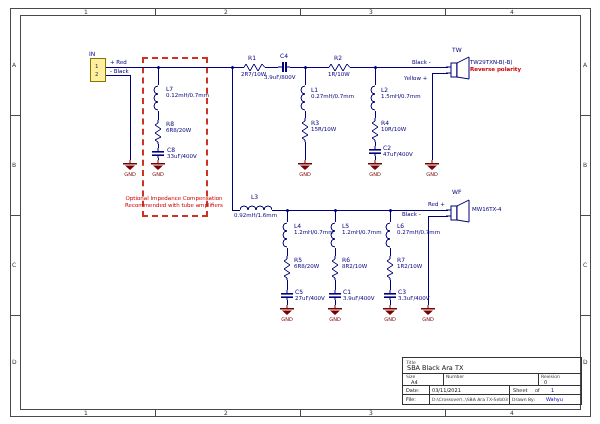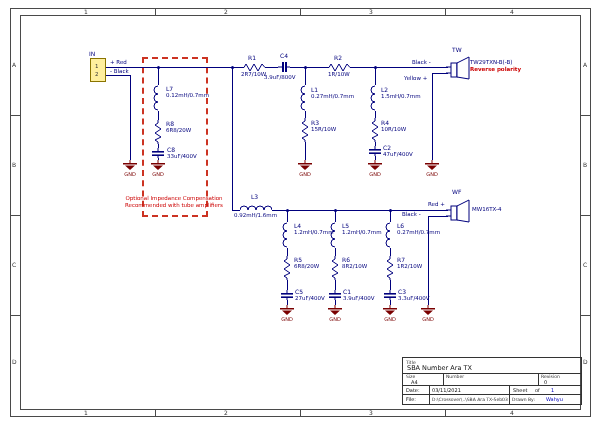--- a/index.html
+++ b/index.html
@@ -339,21 +339,21 @@
   <div class="tb">
     <div class="line" style="left:0;top:15px;width:178px;height:1px;"></div>
     <div class="line" style="left:0;top:27px;width:178px;height:1px;"></div>
     <div class="line" style="left:0;top:36px;width:178px;height:1px;"></div>
     <div class="line" style="left:40px;top:15px;width:1px;height:12px;"></div>
     <div class="line" style="left:135px;top:15px;width:1px;height:12px;"></div>
     <div class="line" style="left:26px;top:27px;width:1px;height:19px;"></div>
     <div class="line" style="left:106px;top:27px;width:1px;height:19px;"></div>
 
     <span class="tlabel" style="left:3px;top:2px;">Title</span>
-    <span class="ttitle" style="left:4px;top:6px;">SBA Number Ara TX</span>
+    <span class="ttitle" style="left:4px;top:6px;">SBA Black Ara TX</span>
     <span class="tlabel" style="left:3px;top:16px;">Size</span>
     <span class="tval" style="left:8px;top:21px;">A4</span>
     <span class="tlabel" style="left:43px;top:16px;">Number</span>
     <span class="tval" style="left:48px;top:21px;"></span>
     <span class="tlabel" style="left:138px;top:16px;">Revision</span>
     <span class="tval" style="left:141px;top:21px;">0</span>
     <span class="tval" style="left:3px;top:29px;">Date:</span>
     <span class="tval" style="left:29px;top:29px;">03/11/2021</span>
     <span class="tval" style="left:110px;top:29px;">Sheet</span>
     <span class="tval" style="left:132px;top:29px;">of</span>

